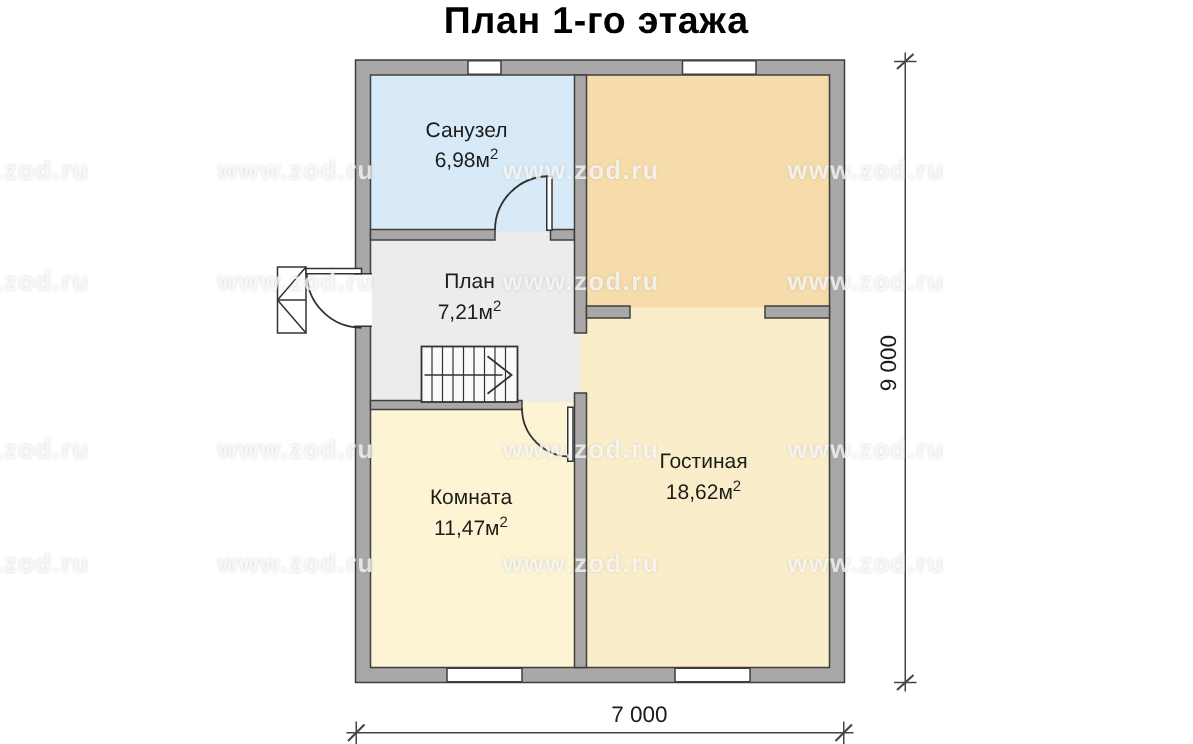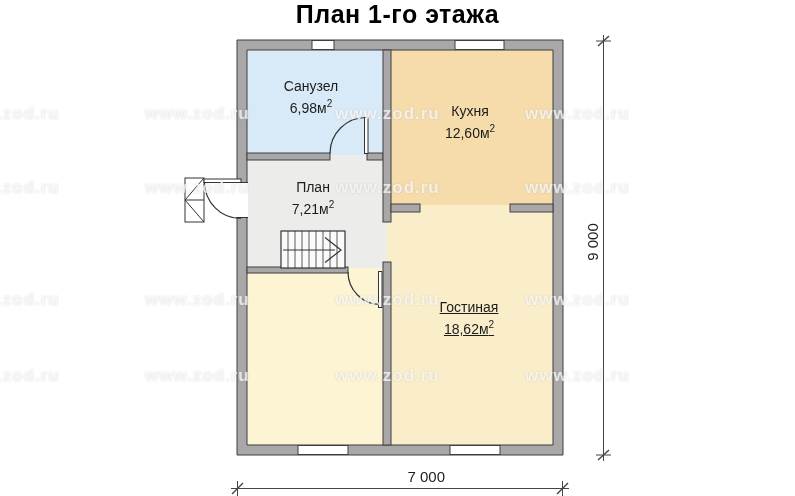--- a/index.html
+++ b/index.html
@@ -35,21 +35,21 @@
   
   .roomlabel{
     position:absolute;transform:translateX(-50%);text-align:center;
     font-size:14px;line-height:17px;color:var(--label_text,#1c1c1c);white-space:nowrap;
   }
   .roomlabel sup{font-size:10px;}
   #label-bathroom{left:311px;top:78px;}
   #label-kitchen {left:470px;top:103px;}
   #label-hall    {left:313px;top:179px;}
   #label-komnata {left:314px;top:323px;}
-  #label-living  {left:469px;top:299px;text-decoration:underline;}
+  #label-living  {left:469px;top:299px;}
   
   .dimlabel{position:absolute;font-size:15px;color:var(--label_text,#1c1c1c);white-space:nowrap;}
   #dim-vertical{left:563px;top:228px;width:58px;height:28px;display:flex;align-items:center;justify-content:center;transform:rotate(-90deg);}
   #dim-horizontal{left:355px;top:468px;width:90px;text-align:right;}
   
   .wm{
     position:absolute;font-size:17px;font-weight:700;letter-spacing:1px;
     color:rgba(255,255,255,.72);
     text-shadow:0 0 2px rgba(150,150,150,.40);
     pointer-events:none;white-space:nowrap;
@@ -125,27 +125,27 @@
       <path class="dim" d="M231 488.5 H569"></path>
       <path class="dim" d="M237.5 481 V496 M562.5 481 V496"></path>
       <path class="dimtick" d="M232 494 L243 483 M557 494 L568 483"></path>
     </g>
   </svg>
 
   <div class="roomlabel" id="label-bathroom">
     <div>Санузел</div>
     <div><span>6,98м</span><sup>2</sup></div>
   </div>
-  <div class="roomlabel" id="label-kitchen">
-    <div>Кухня</div>
-    <div><span>12,60м</span><sup>2</sup></div>
-  </div>
   <div class="roomlabel" id="label-hall">
     <div>План</div>
     <div><span>7,21м</span><sup>2</sup></div>
+  </div>
+  <div class="roomlabel" id="label-komnata">
+    <div>Комната</div>
+    <div><span>11,47м</span><sup>2</sup></div>
   </div>
   <div class="roomlabel" id="label-living">
     <div>Гостиная</div>
     <div><span>18,62м</span><sup>2</sup></div>
   </div>
 
   <div class="dimlabel" id="dim-vertical">
     <span>9 000</span>
   </div>
   <div class="dimlabel" id="dim-horizontal">

